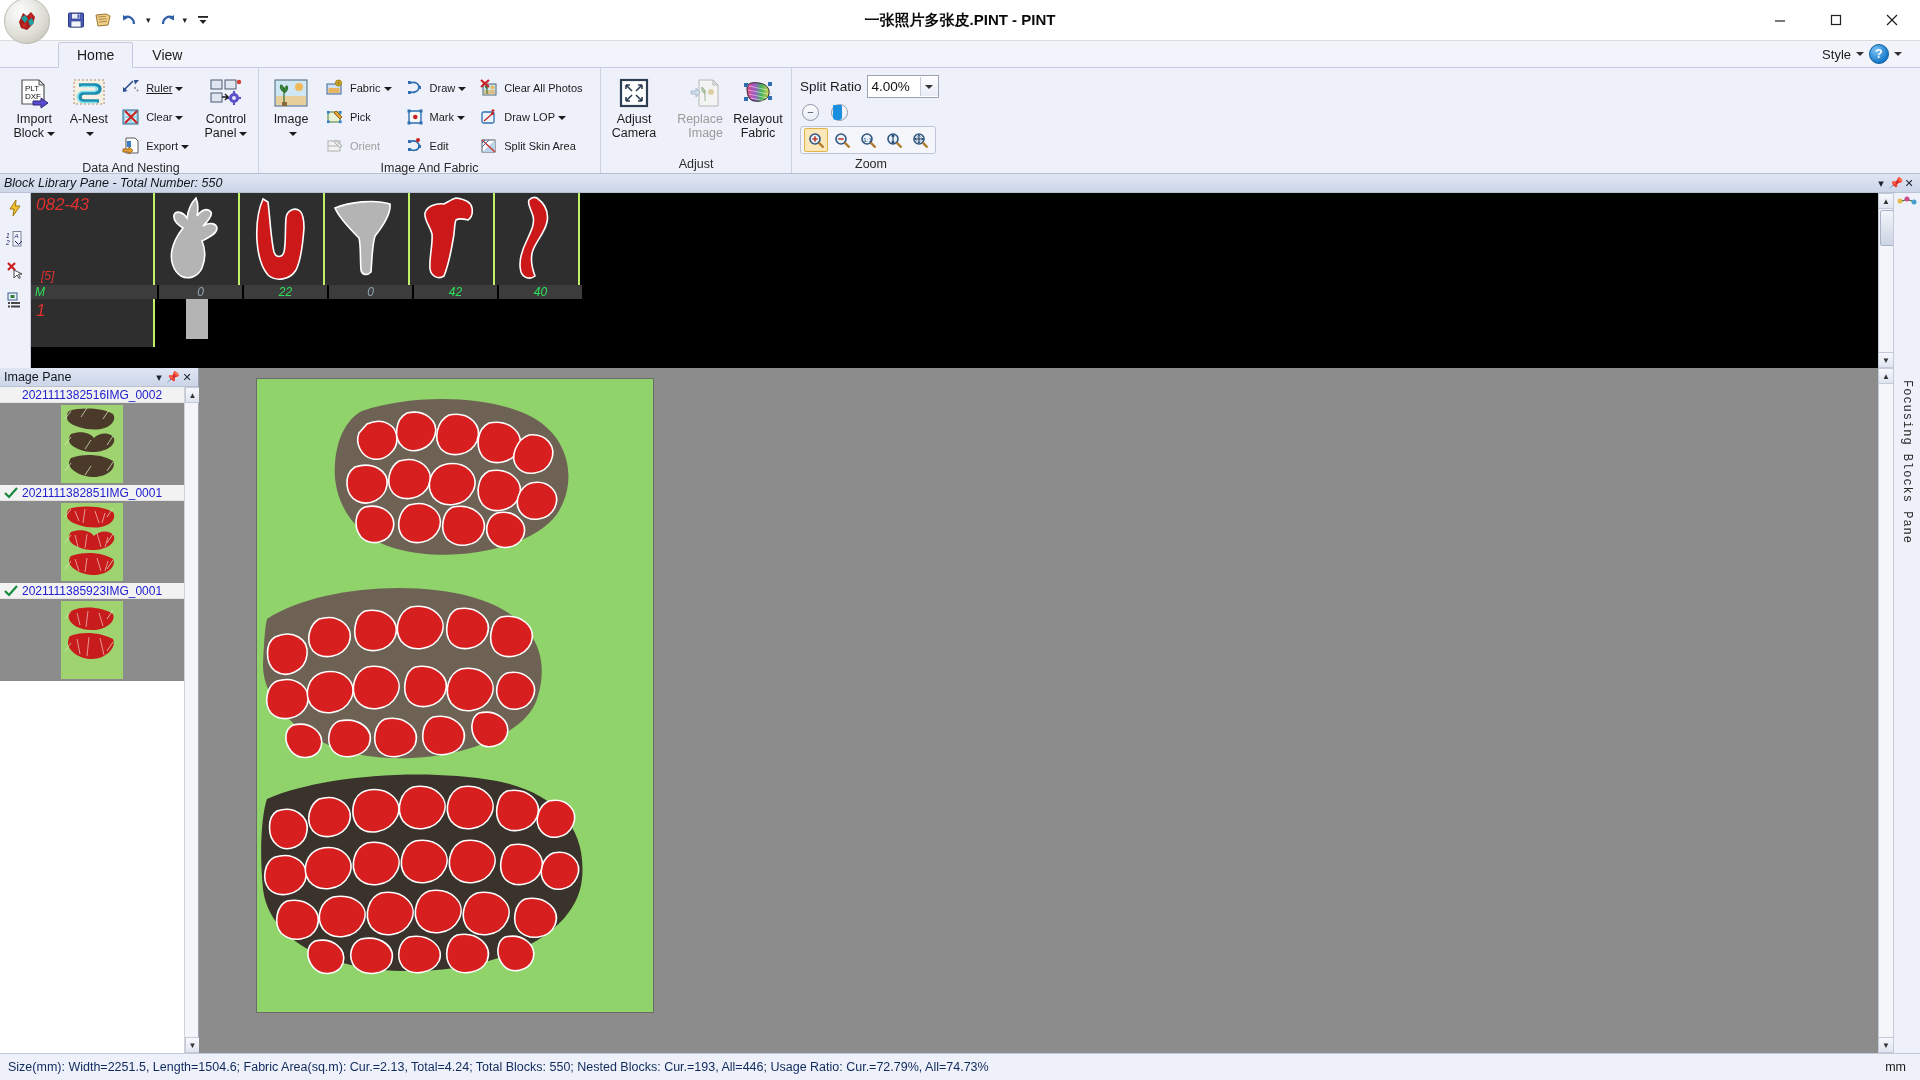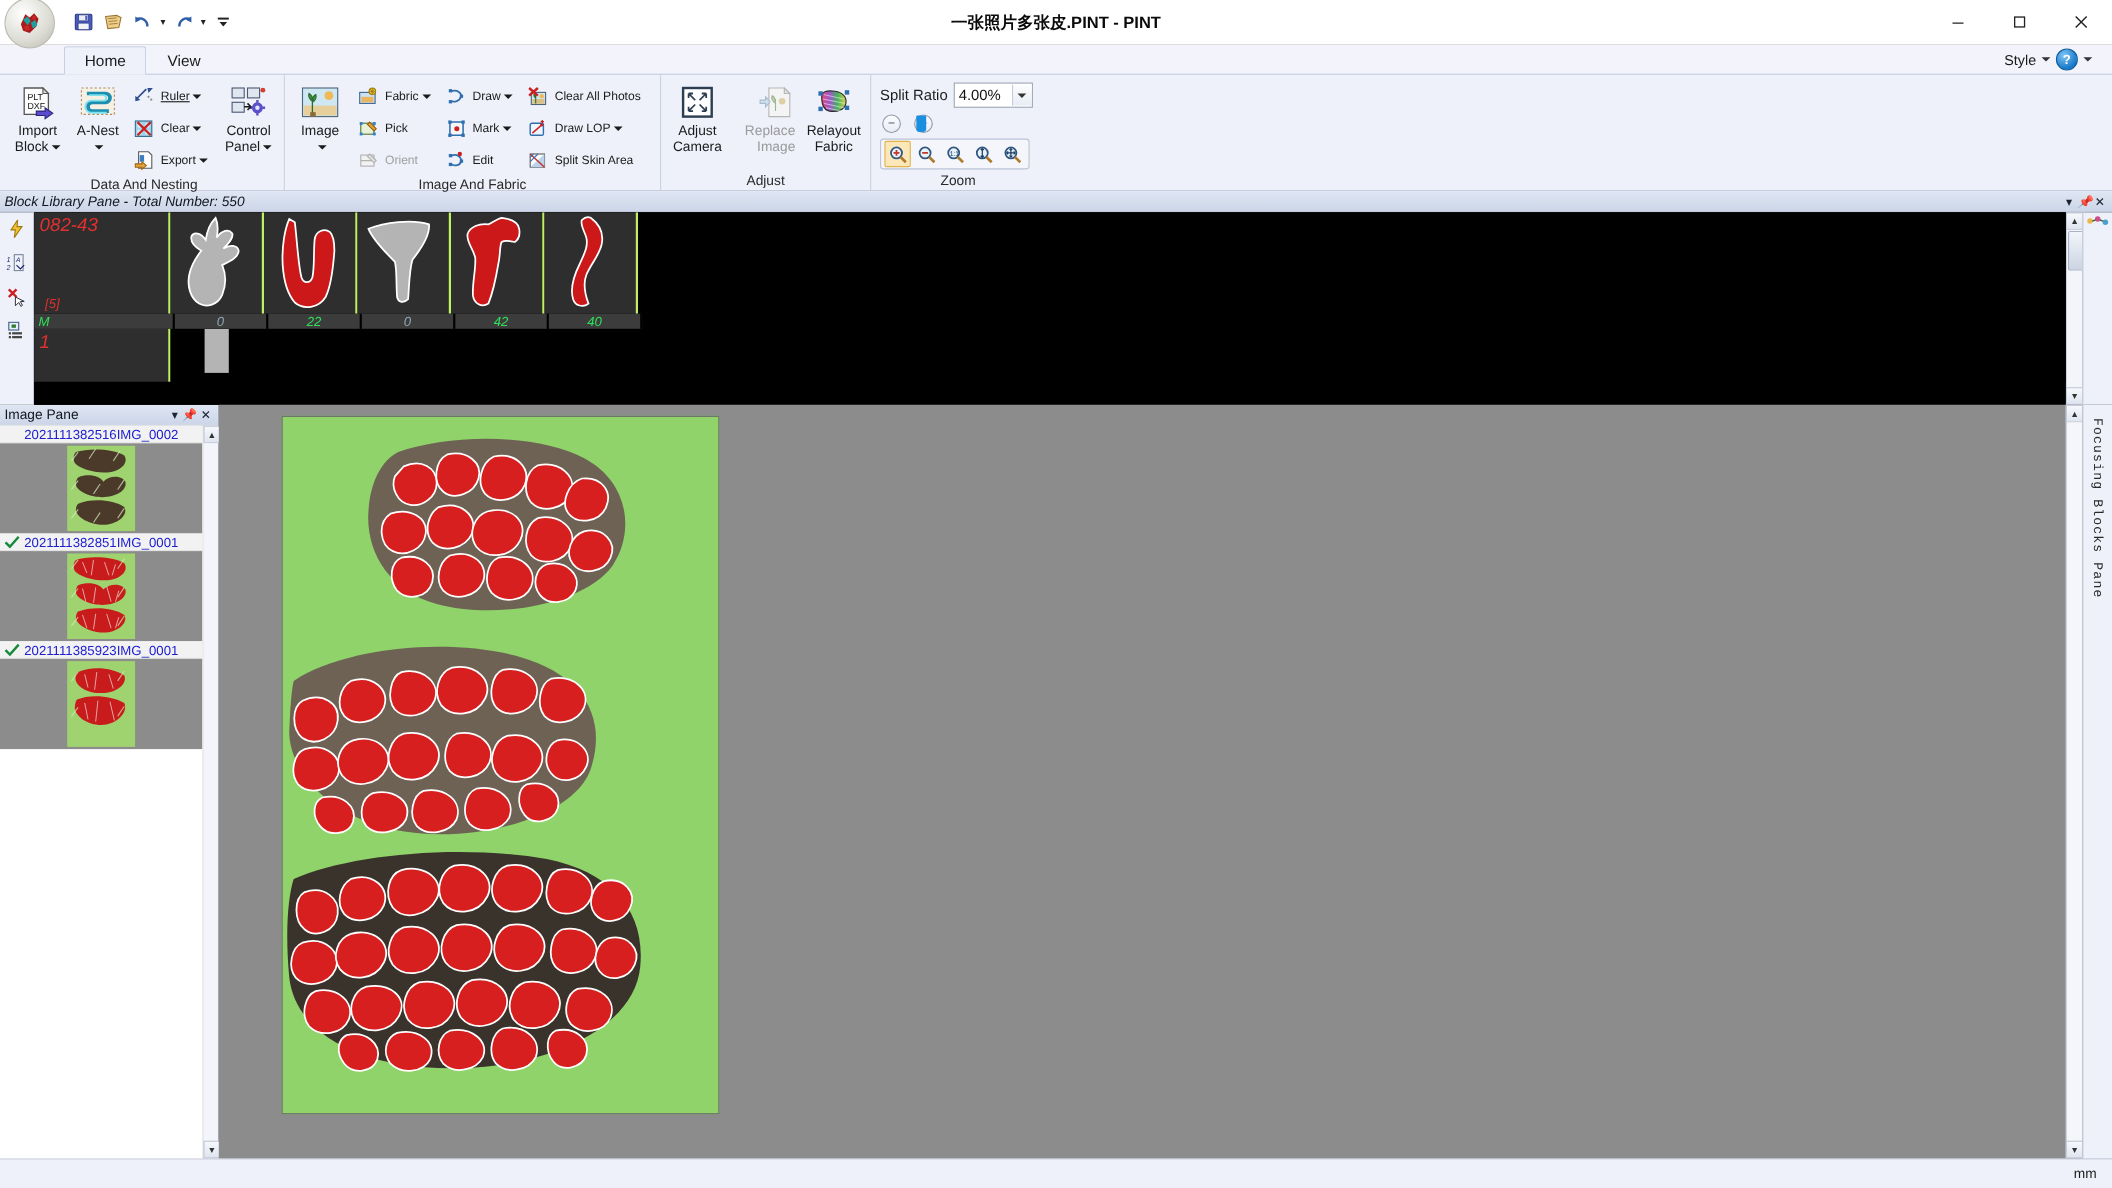--- a/index.html
+++ b/index.html
@@ -892,15 +892,16 @@
         <div class="sbtn">▼</div>
       </div>
     </div>
 
     <div class="rightpane">
       <div class="vtext">Focusing Blocks Pane</div>
     </div>
   </div>
 
   <div class="statusbar">
+    <span>Size(mm): Width=2251.5, Length=1504.6; Fabric Area(sq.m): Cur.=2.13, Total=4.24; Total Blocks: 550; Nested Blocks: Cur.=193, All=446; Usage Ratio: Cur.=72.79%, All=74.73%</span>
     <span class="statusright">mm</span>
   </div>
 </div>
 
 </body></html>

